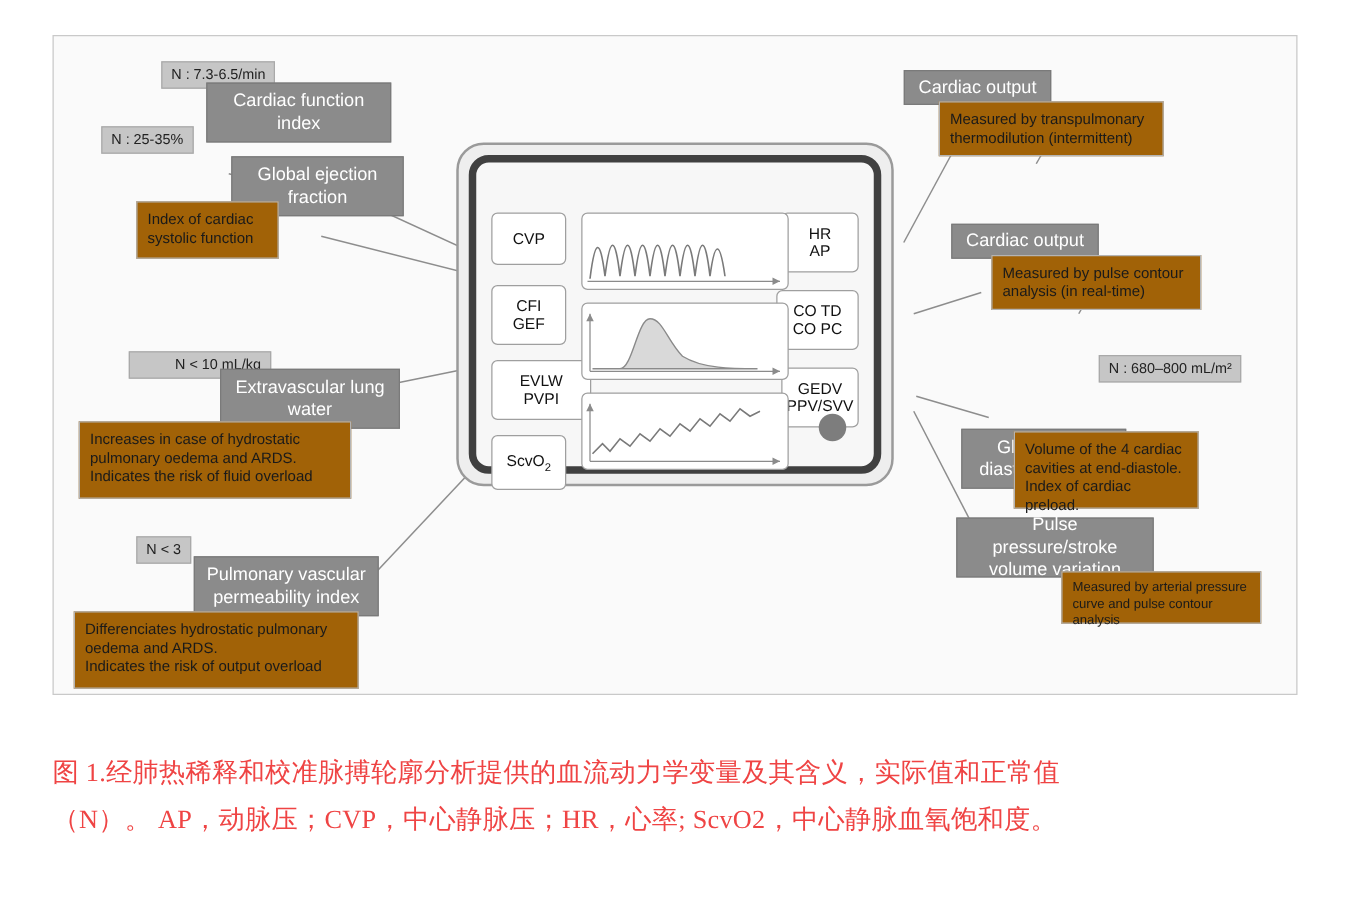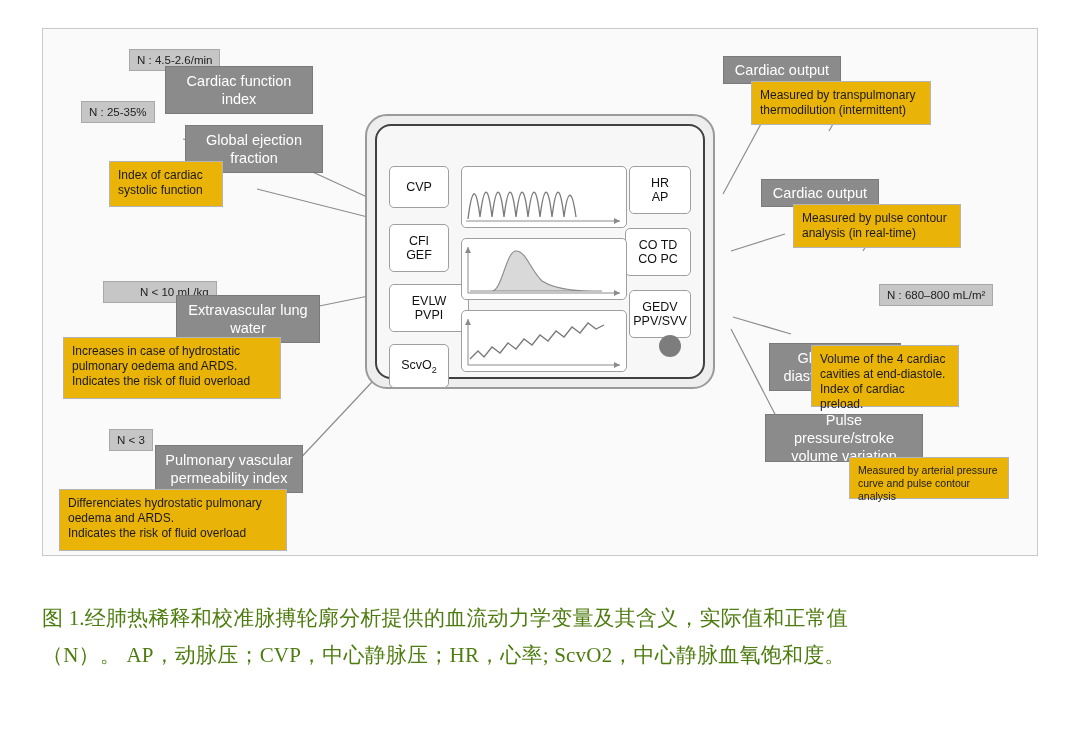--- a/index.html
+++ b/index.html
@@ -37,42 +37,42 @@
     background:#c6c6c6;
     color:#222;
     border:1px solid #a9a9a9;
     font-size:11.5px;
     padding:3px 7px;
     text-align:center;
     white-space:nowrap;
   }
   
   .desc{
-    background:#eab308;
+    background:#a16207;
     border:1px solid #b4b4b4;
     color:#1a1a1a;
     font-size:12px;
     padding:6px 8px;
   }
   .desc.small{font-size:10.5px;}
   
   #monitor{
     position:absolute;
     left:322px;top:85px;
     width:350px;height:275px;
     background:#eeeeee;
     border:2px solid #9a9a9a;
     border-radius:22px;
     box-sizing:border-box;
   }
   #monitor-inner{
     position:absolute;
     left:8px;top:8px;right:8px;bottom:8px;
     background:#f7f7f7;
-    border:2px solid #404040;
+    border:6px solid #404040;
     border-radius:16px;
     padding-left:15px;
   }
   .param{
     position:absolute;
     background:#ffffff;
     border:1px solid #9f9f9f;
     border-radius:5px;
     font-size:12.5px;
     text-align:center;
@@ -103,21 +103,21 @@
     width:996px;height:528px;
     pointer-events:none;
   }
   #caption{
     position:absolute;
     left:42px;top:600px;
     width:1000px;
     font-family:"Liberation Serif", serif;
     font-size:21px;
     line-height:1.75;
-    color:#4d7c0f;
+    color:#ef4444;
     letter-spacing:0.2px;
   }
   sub{font-size:0.72em;}
 </style>
 </head>
 <body>
 
 <div id="figure-wrap">
 
   <svg class="connectors" viewBox="0 0 996 528">
@@ -197,21 +197,21 @@
           <path d="M158 54 l-6 -3 l0 6 z" fill="#8b8b8b"></path>
           <line x1="6" y1="54" x2="6" y2="8" stroke="#8b8b8b" stroke-width="1"></line>
           <path d="M6 8 l-3 6 l6 0 z" fill="#8b8b8b"></path>
         </svg>
       </div>
 
       <div id="knob"></div>
     </div>
   </div>
 
-  <div class="node chip" style="left:86px;top:20px;">N : 4.5-2.6/min</div>
+  <div class="node chip" style="left:86px;top:20px;">N : 7.3-6.5/min</div>
 
   <div class="node lbl-dark" style="left:122px;top:37px;width:148px;height:48px;display:flex;align-items:center;justify-content:center;">Cardiac function index</div>
 
   <div class="node chip" style="left:38px;top:72px;">N : 25-35%</div>
 
   <div class="node lbl-dark" style="left:102px;top:96px;width:138px;height:48px;display:flex;align-items:center;justify-content:center;margin-left:40px;">Global ejection fraction</div>
 
   <div class="node desc" style="left:66px;top:132px;width:114px;height:46px;white-space:pre-line;">Index of cardiac systolic function</div>
 
   <div class="node chip" style="left:60px;top:252px;padding-left:36px;">N &lt; 10 mL/kg</div>
@@ -219,21 +219,21 @@
   <div class="node lbl-dark" style="left:133px;top:266px;width:144px;height:48px;display:flex;align-items:center;justify-content:center;">Extravascular lung water</div>
 
   <div class="node desc" style="left:20px;top:308px;width:218px;height:62px;white-space:pre-line;">Increases in case of hydrostatic pulmonary oedema and ARDS.
 Indicates the risk of fluid overload</div>
 
   <div class="node chip" style="left:66px;top:400px;">N &lt; 3</div>
 
   <div class="node lbl-dark" style="left:112px;top:416px;width:148px;height:48px;display:flex;align-items:center;justify-content:center;">Pulmonary vascular permeability index</div>
 
   <div class="node desc" style="left:16px;top:460px;width:228px;height:62px;white-space:pre-line;">Differenciates hydrostatic pulmonary oedema and ARDS.
-Indicates the risk of fluid overload</div>
+Indicates the risk of output overload</div>
 
   <div class="node lbl-dark" style="left:680px;top:27px;width:118px;height:28px;display:flex;align-items:center;justify-content:center;">Cardiac output</div>
 
   <div class="node desc" style="left:708px;top:52px;width:180px;height:44px;">Measured by transpulmonary thermodilution (intermittent)</div>
 
   <div class="node lbl-dark" style="left:718px;top:150px;width:118px;height:28px;display:flex;align-items:center;justify-content:center;">Cardiac output</div>
 
   <div class="node desc" style="left:750px;top:175px;width:168px;height:44px;">Measured by pulse contour analysis (in real-time)</div>
 
   <div class="node chip" style="left:836px;top:255px;">N : 680–800 mL/m²</div>

